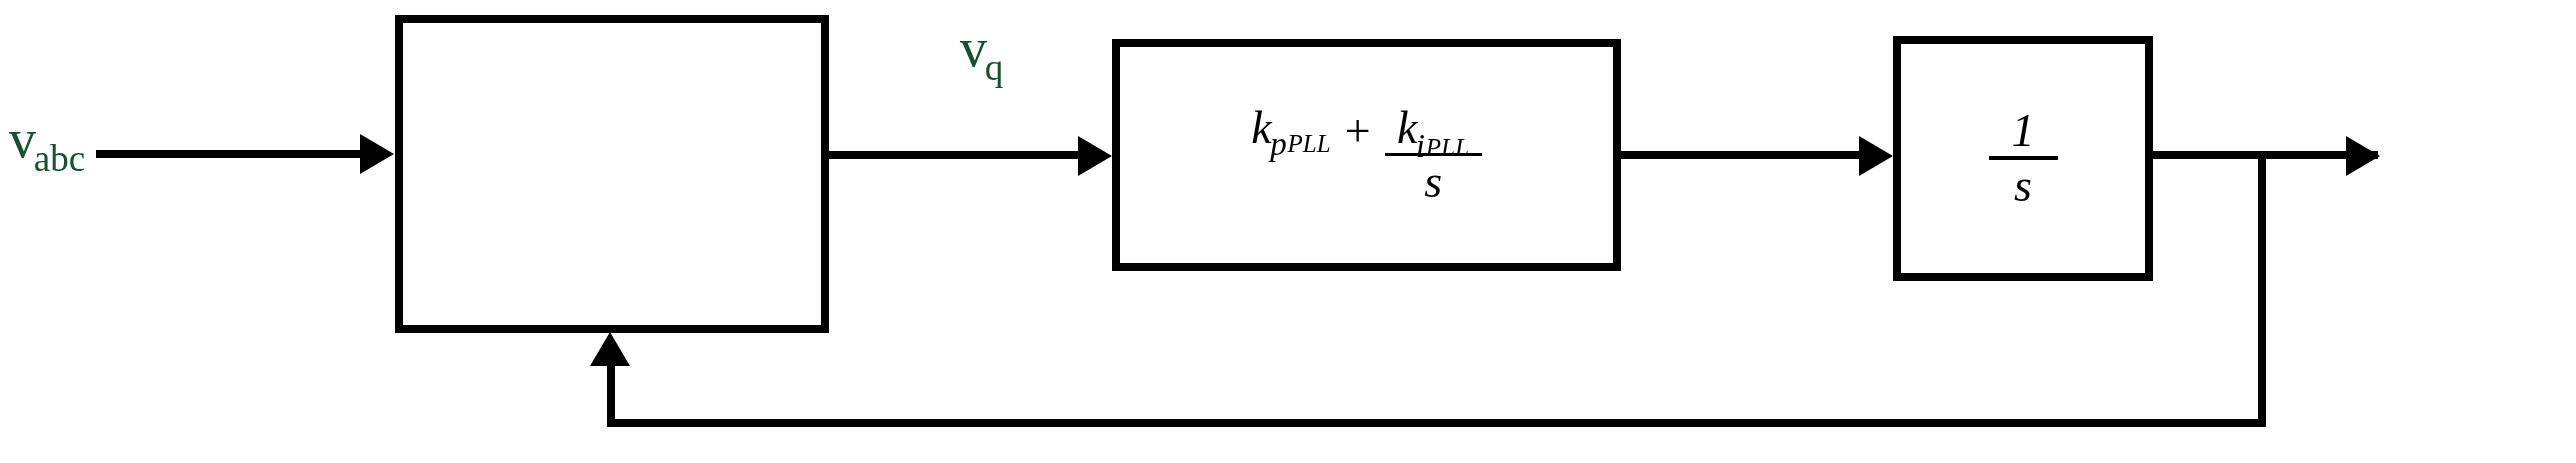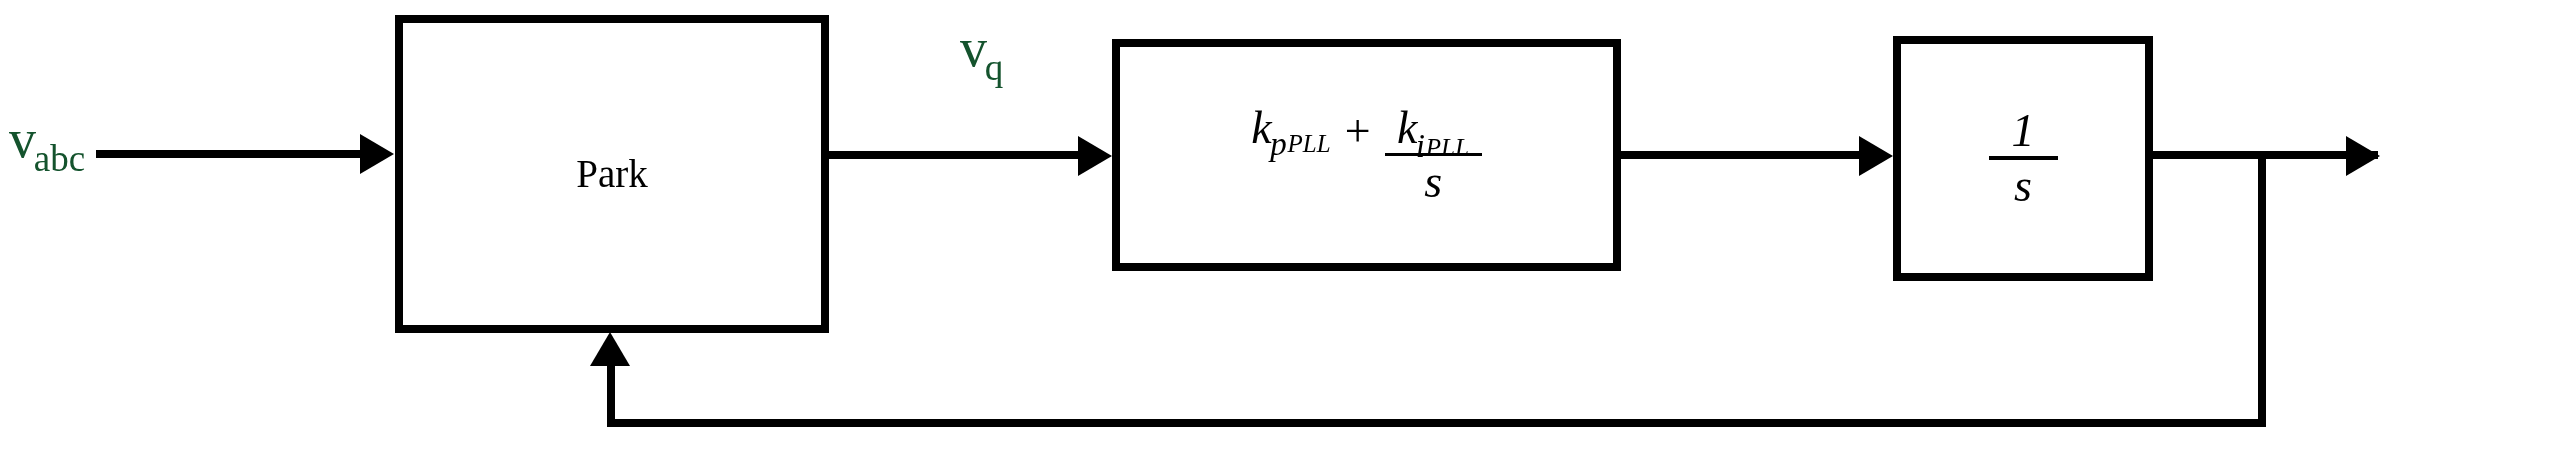--- a/index.html
+++ b/index.html
@@ -184,21 +184,20 @@
 
   <div class="signal-label" id="label-vabc">
     <span class="base">v</span><span class="sub">abc</span>
   </div>
 
   <div class="wire-h" style="left:96px; top:150px; width:266px;"></div>
   <div class="arrow-right" style="left:360px; top:134px;"></div>
 
   <div class="block" id="park-block">
     <div class="block-label" id="park-label">
-      <div>Park</div>
     </div>
   </div>
 
   <div class="wire-h" style="left:829px; top:151px; width:251px;"></div>
   <div class="arrow-right" style="left:1078px; top:136px;"></div>
 
   <div class="signal-label" id="label-vq">
     <span class="base">v</span><span class="sub">q</span>
   </div>
 

